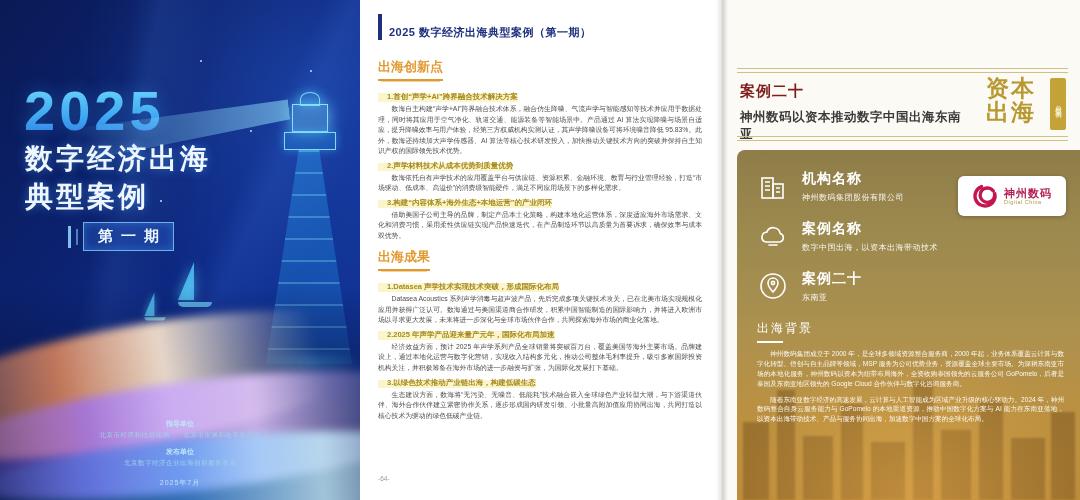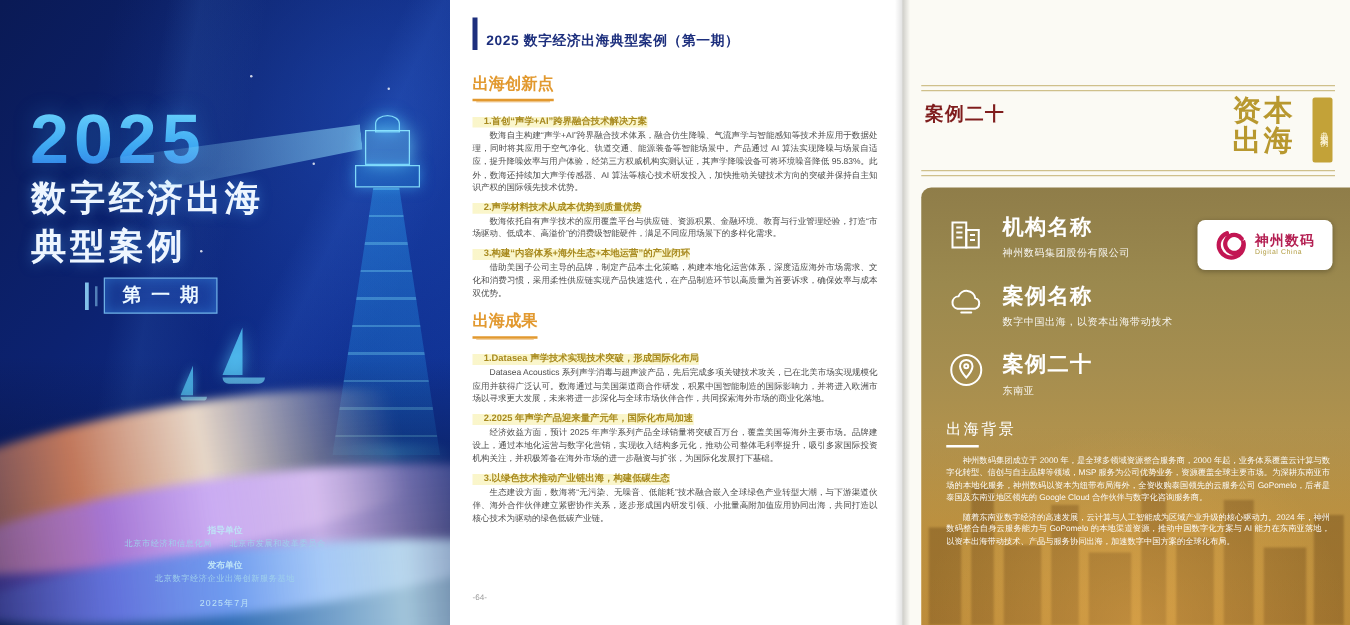--- a/index.html
+++ b/index.html
@@ -103,21 +103,21 @@
   .card{position:absolute;left:15px;right:0;top:150px;bottom:0;border-radius:8px 0 0 0;overflow:hidden;
       background:linear-gradient(180deg,#8f7d49 0%,#9b894e 22%,#a68e4f 42%,#b3934c 60%,#c49a45 78%,#d2a247 100%);}
   .skyline{position:absolute;left:0;right:0;bottom:0;height:160px;}
   .bld{position:absolute;bottom:0;background:rgba(122,88,34,.55);filter:blur(1px);}
   .skyline:after{content:"";position:absolute;inset:0;
       background:radial-gradient(ellipse at 50% 100%, rgba(255,190,90,.35), transparent 70%),
                  linear-gradient(180deg, transparent, rgba(150,100,35,.35));}
   .card-rows{position:relative;z-index:2;padding:20px 0 0 20px;}
   .crow{display:flex;align-items:flex-start;gap:13px;margin-bottom:17px;}
   .crow svg{flex:0 0 auto;}
-  .f-label{font-size:17px;font-weight:bold;color:#fff;letter-spacing:1px;}
+  .f-label{font-size:14px;font-weight:bold;color:#fff;letter-spacing:1px;}
   .f-value{font-size:8px;color:rgba(255,255,255,.92);margin-top:4px;letter-spacing:.5px;}
   .logo-box{position:absolute;right:14px;top:26px;width:108px;height:40px;background:#fff;border-radius:6px;
       z-index:3;display:flex;align-items:center;justify-content:center;gap:6px;box-shadow:0 1px 4px rgba(0,0,0,.25);}
   .logo-text .ln{font-size:11px;font-weight:bold;color:#b41f52;letter-spacing:1px;line-height:12px;}
   .logo-text .ls{font-size:5.5px;color:#b09a3e;letter-spacing:.5px;}
   .bg-sec{position:relative;z-index:2;padding:0 16px 0 20px;margin-top:2px;}
   .bg-title{font-size:12px;font-weight:normal;color:#fff;letter-spacing:2px;}
   .bg-title:after{content:"";display:block;width:26px;height:2px;background:#fff;margin-top:4px;}
   .bg-para{font-size:6.6px;line-height:1.5;color:rgba(255,255,255,.95);text-align:justify;
       text-indent:2em;margin:6px 0 0;}
@@ -204,20 +204,21 @@
   </div>
   <div class="pagenum">-64-</div>
 </div>
 
 <div class="fold"></div>
 
 <div class="panel rightp">
   <div class="gold-rule gr1"></div>
   <div class="case-head">
     <div class="case-label">案例二十</div>
+    <div class="case-title">神州数码以资本推动数字中国出海东南亚</div>
   </div>
   <div class="cat-tag">
     <div>资本</div>
     <div>出海</div>
   </div>
   <div class="ribbon">
     <span>典型案例</span>
   </div>
   <div class="gold-rule gr2"></div>
 

